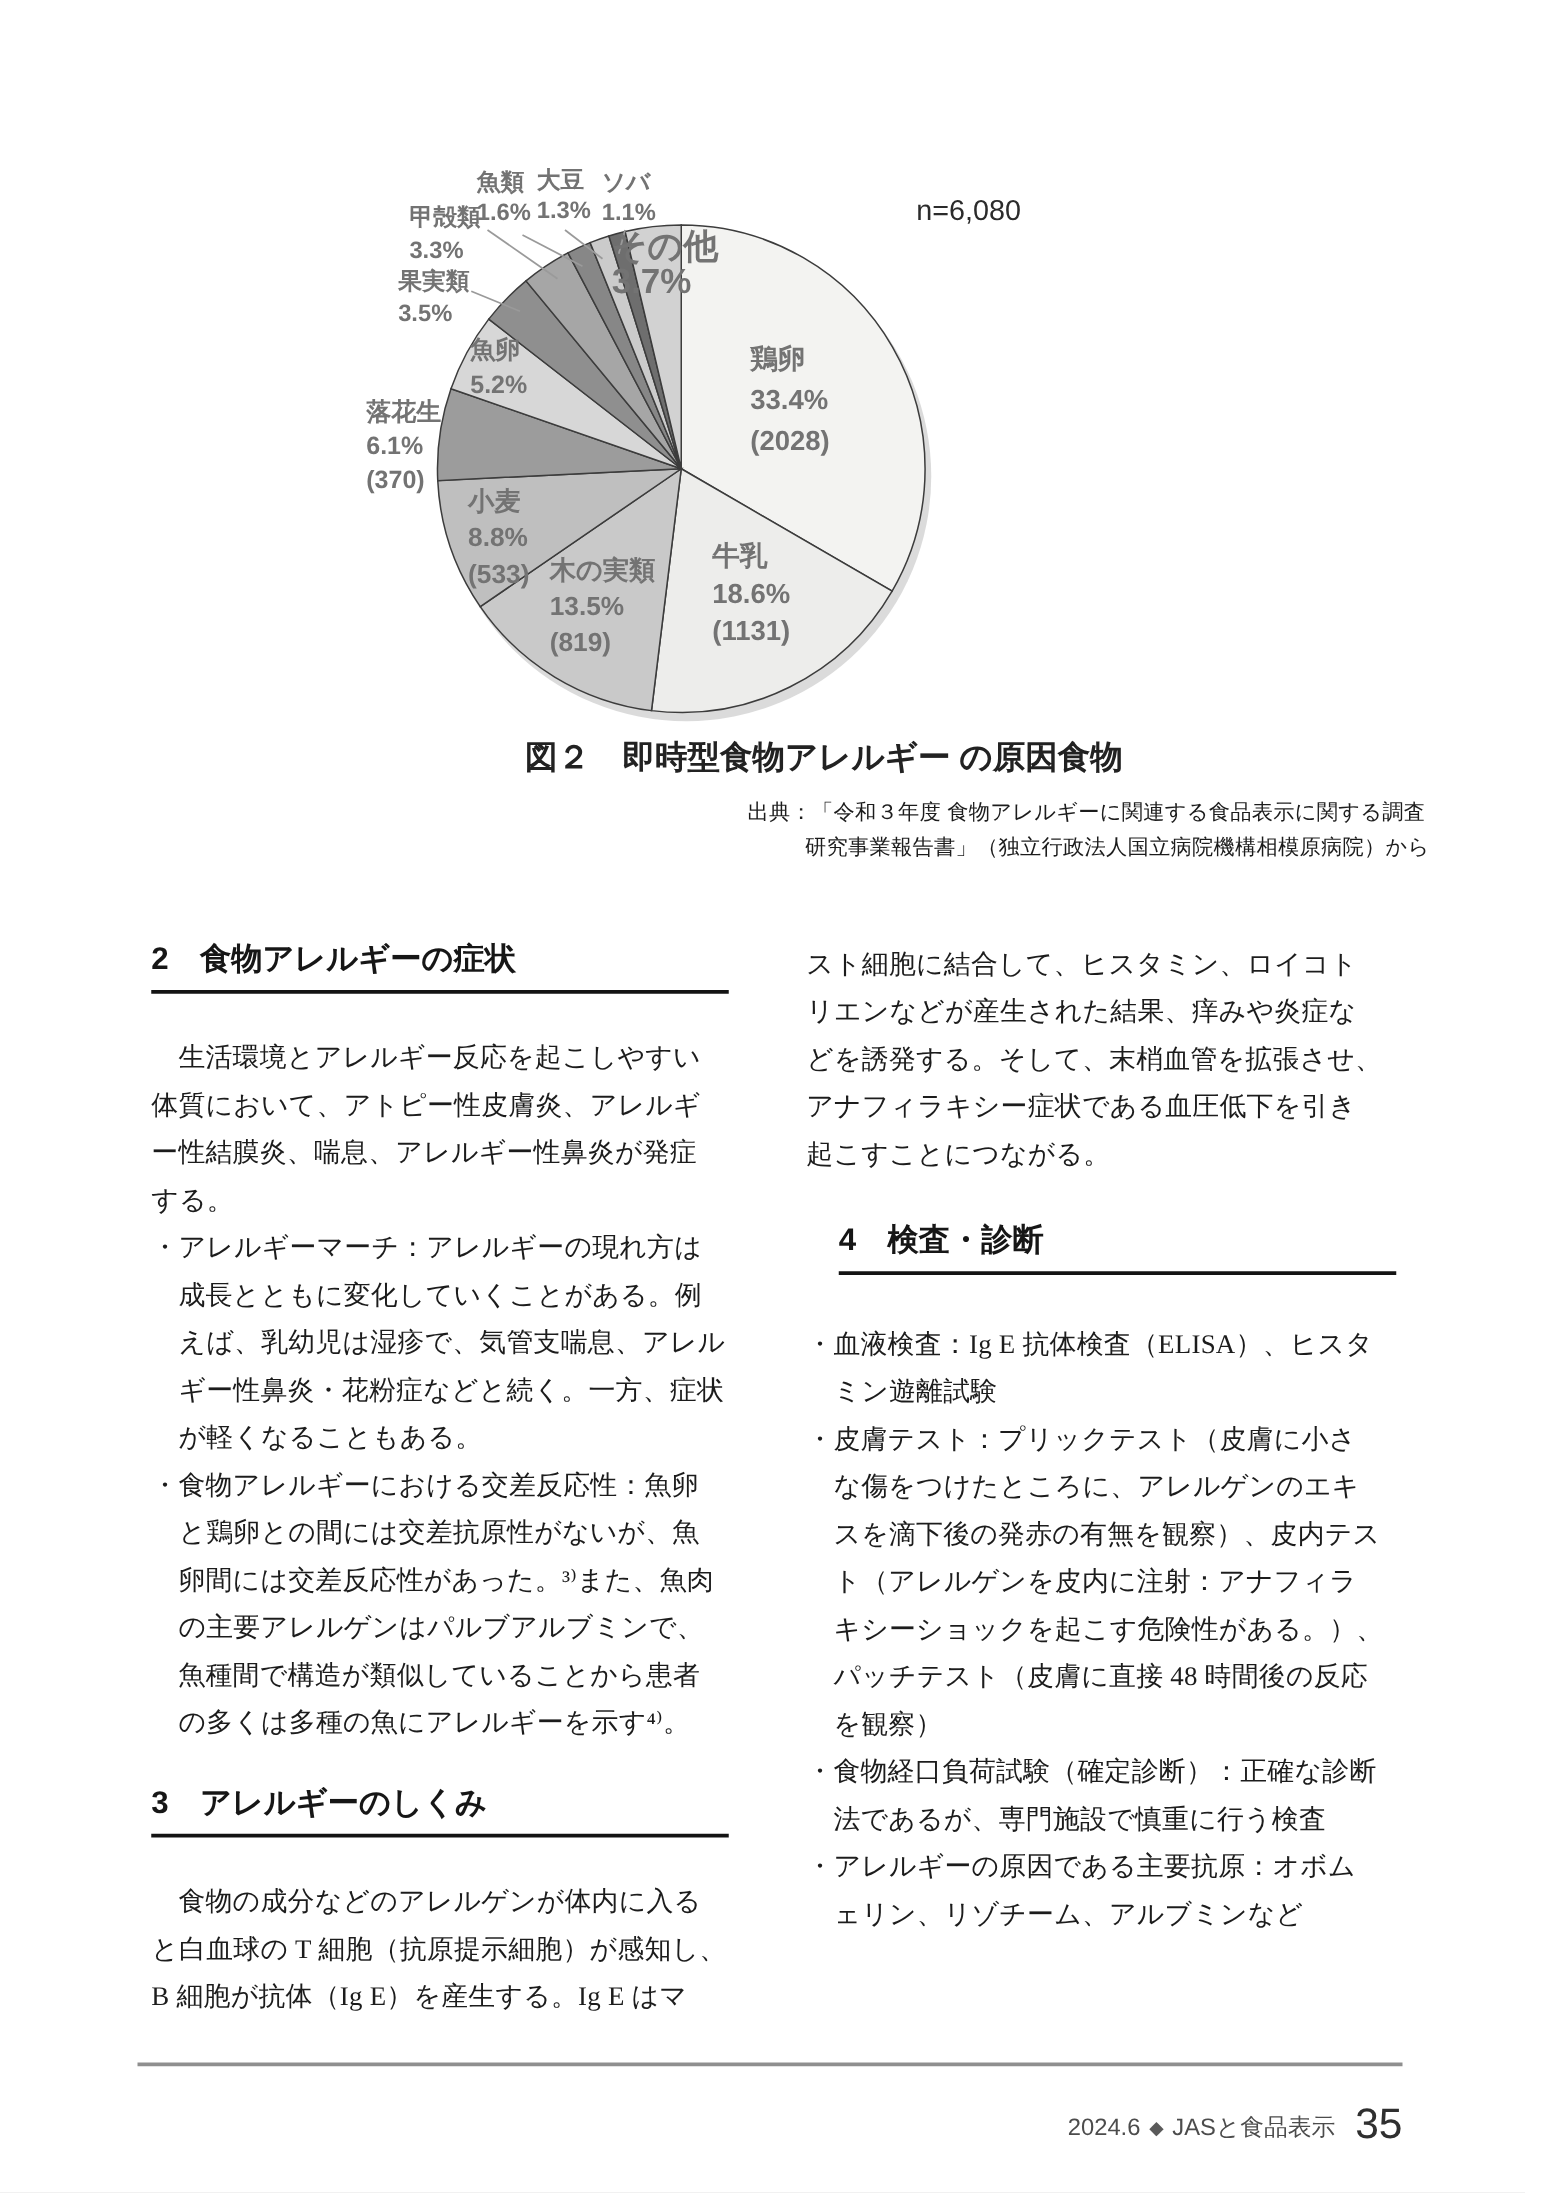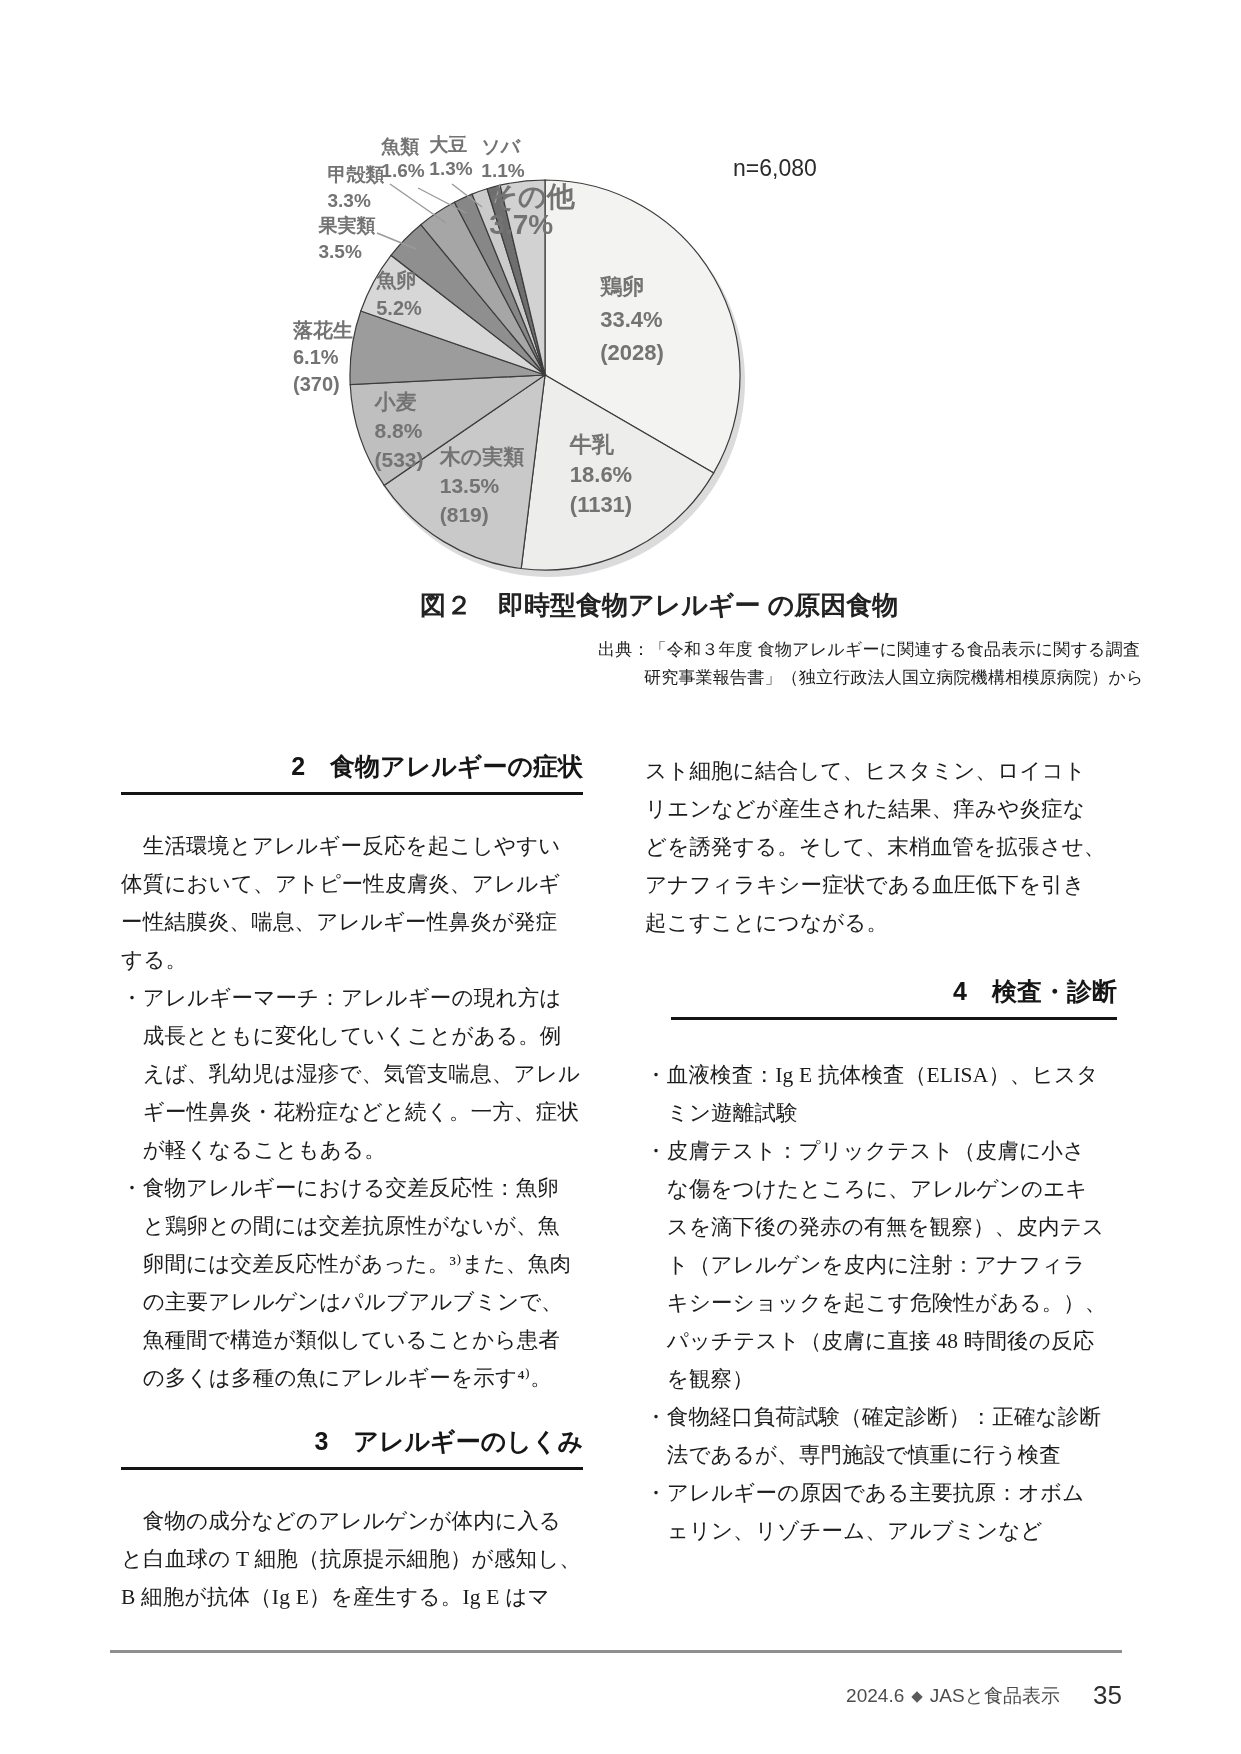--- a/index.html
+++ b/index.html
@@ -23,34 +23,34 @@
   }
   .source{
     position:absolute;left:598px;top:636px;font-size:16.5px;color:#333;line-height:28px;
     font-family:"Liberation Sans","DejaVu Sans",sans-serif;
   }
   .source .tline{white-space:pre;height:28px;line-height:28px;font-size:17px;}
   .source .tline:nth-child(2){padding-left:46px;}
   .sec-h{
     position:absolute;font-family:"Liberation Sans","DejaVu Sans",sans-serif;
     font-size:25px;font-weight:bold;color:#161616;
-    border-bottom:3px solid #141414;padding-bottom:9px;white-space:pre;text-align:right;
+    border-bottom:3px solid #141414;padding-bottom:9px;white-space:pre;
   }
   .textblock{position:absolute;}
   .tline{
     height:38px;line-height:38px;font-size:21.5px;white-space:pre;
     letter-spacing:0.2px;color:#1c1c1c;
   }
   .footer-rule{position:absolute;left:110px;top:1650px;width:1012px;height:3px;background:#8f8f8f;}
   .footer{
     position:absolute;left:110px;top:1680px;width:1012px;text-align:right;
     font-family:"Liberation Sans","DejaVu Sans",sans-serif;color:#4c4c4c;font-size:19px;
   }
   .footer .diamond{font-size:15px;color:#5a5a5a;margin:0 7px;vertical-align:1px;}
-  .footer .pagenum{font-size:26px;color:#2f2f2f;margin-left:33px;vertical-align:-2px;}
+  .footer .pagenum{font-size:34px;color:#2f2f2f;margin-left:16px;vertical-align:-2px;}
 </style>
 </head>
 <body>
 
 <div class="page">
 
   <svg id="pie-svg" width="1241" height="640" viewBox="0 0 1241 640">
       <circle cx="549" cy="381" r="196" fill="#c3c3c3" opacity="0.6"></circle>
       <path d="M545 375 L545.0 180.0 A195 195 0 0 1 713.7 472.9 Z" fill="#f3f3f1" stroke="#3c3c3c" stroke-width="1.2"></path>
       <path d="M545 375 L713.7 472.9 A195 195 0 0 1 521.2 568.5 Z" fill="#ededeb" stroke="#3c3c3c" stroke-width="1.2"></path>

